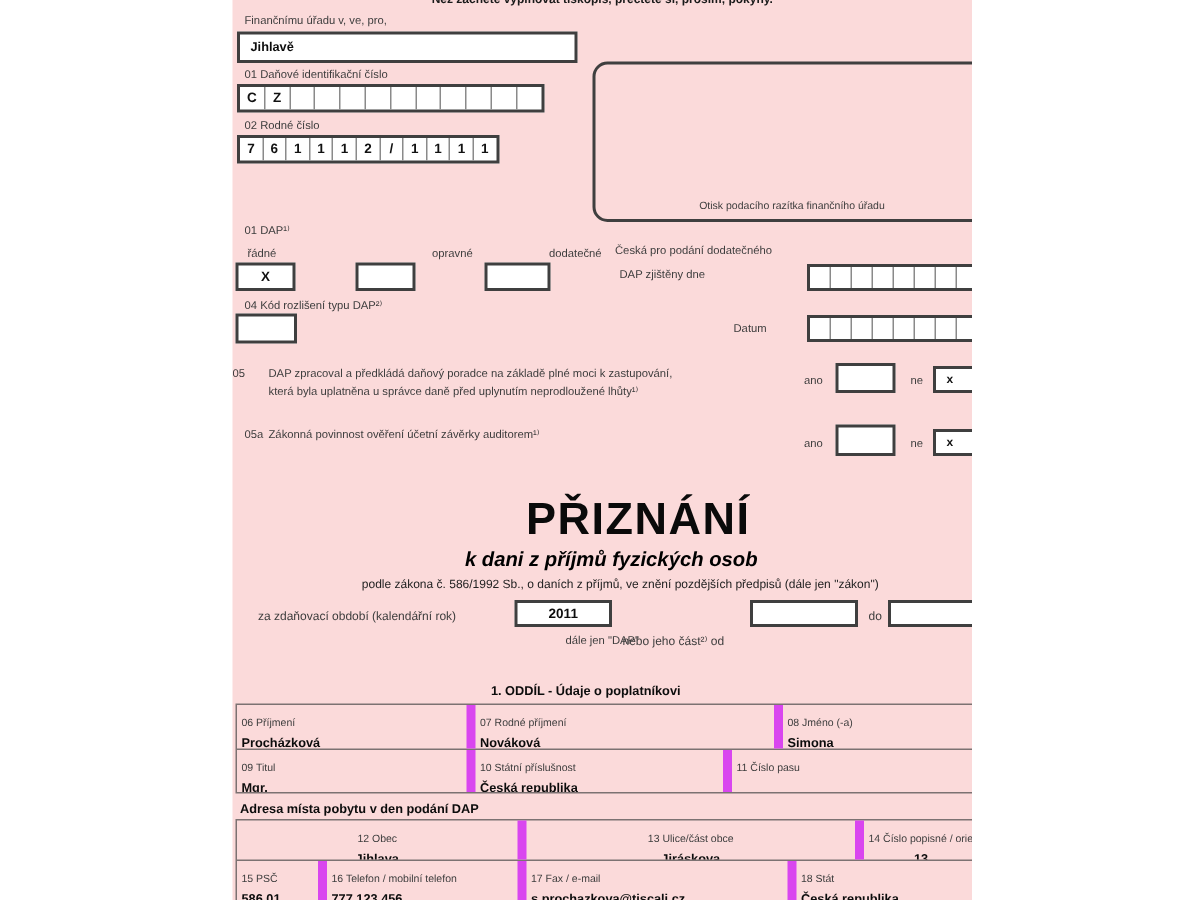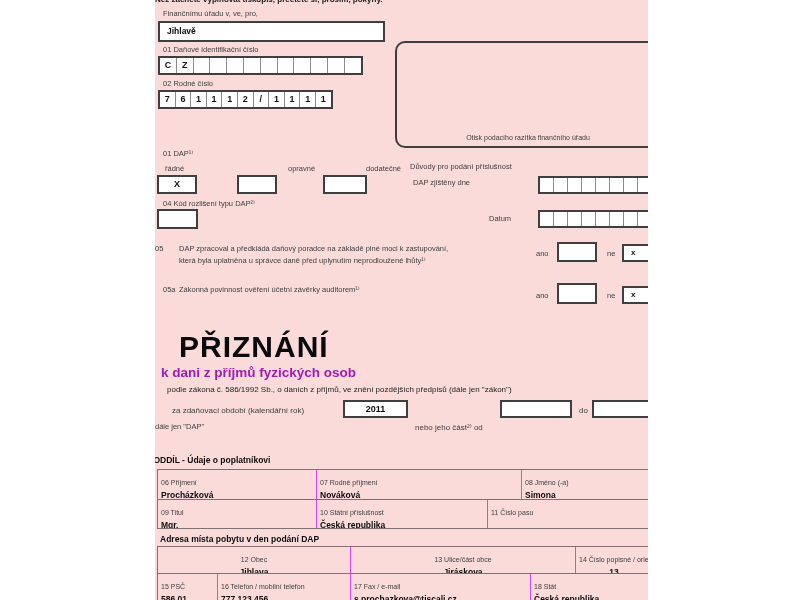--- a/index.html
+++ b/index.html
@@ -11,28 +11,28 @@
   .val{font-size:8.5px;font-weight:bold;color:#0c0c0c;white-space:nowrap;}
   .inbox{background:#ffffff;border:2px solid #3f3f3f;box-sizing:content-box;}
   .segrow{display:flex;background:#ffffff;border:2px solid #3f3f3f;width:max-content;}
   .seg{height:15px;border-right:1px solid #8a8a8a;text-align:center;font-size:9px;font-weight:bold;
        line-height:15px;color:#111;}
   .seg:last-child{border-right:none;}
   .seg.w16{width:15.8px;} .seg.w14{width:14.6px;} .seg.w13{width:13px;height:14px;line-height:14px;}
   .chk{background:#fff;border:2px solid #3f3f3f;text-align:center;font-size:9px;font-weight:bold;
        color:#111;}
   .stamp{border:2px solid #3f3f3f;border-radius:10px;}
-  .center{left:0;right:0;text-align:left;}
+  .center{left:0;right:0;text-align:center;}
   .ttl{font-size:30px;font-weight:bold;color:#0a0a0a;letter-spacing:1px;transform:translateX(24px);}
-  .sub{font-size:13.5px;font-weight:bold;color:#a21caf;transform:translateX(6px);}
+  .sub{font-size:13.5px;font-weight:bold;color:#000000;transform:translateX(6px);font-style:italic;}
   .law{font-size:8px;color:#222;transform:translateX(12px);}
   .tbl{position:absolute;left:2px;width:496px;border:1px solid #7c7272;box-sizing:border-box;}
   .trow{display:flex;border-bottom:1px solid #7c7272;}
   .trow:last-child{border-bottom:none;}
-  .tcell{border-right:1px solid #d946ef;box-sizing:border-box;padding:1px 3px 0 3px;overflow:hidden;}
+  .tcell{border-right:6px solid #d946ef;box-sizing:border-box;padding:1px 3px 0 3px;overflow:hidden;}
   .tcell:last-child{border-right:none;flex:1;}
   .tcell .lbl{font-size:7px;}
   .tcell .val{display:block;margin-top:1px;}
   .note{font-size:8px;font-weight:bold;color:#1a1a1a;}
 </style>
 </head>
 <body>
 
 <div id="canvas">
   <div class="form">
@@ -80,21 +80,21 @@
     </div>
 
     <div class="abs lbl" style="left:8px;top:149px;">01 DAP¹⁾</div>
     <div class="abs lbl" style="left:10px;top:164px;">řádné</div>
     <div class="abs lbl" style="left:87px;top:164px;padding-left:46px;">opravné</div>
     <div class="abs lbl" style="left:167px;top:164px;padding-left:44px;">dodatečné</div>
     <div class="abs chk" style="left:2px;top:175px;width:36px;height:15px;line-height:15px;">X</div>
     <div class="abs chk" style="left:82px;top:175px;width:36px;height:15px;line-height:15px;"></div>
     <div class="abs chk" style="left:168px;top:175px;width:40px;height:15px;line-height:15px;"></div>
 
-    <div class="abs lbl" style="left:255px;top:162px;">Důvody pro podání příslušnost</div>
+    <div class="abs lbl" style="left:255px;top:162px;">Česká pro podání dodatečného</div>
     <div class="abs lbl" style="left:258px;top:178px;">DAP zjištěny dne</div>
     <div class="abs segrow" style="left:383px;top:176px;">
       <span class="seg w13"></span>
       <span class="seg w13"></span>
       <span class="seg w13"></span>
       <span class="seg w13"></span>
       <span class="seg w13"></span>
       <span class="seg w13"></span>
       <span class="seg w13"></span>
       <span class="seg w13"></span>

